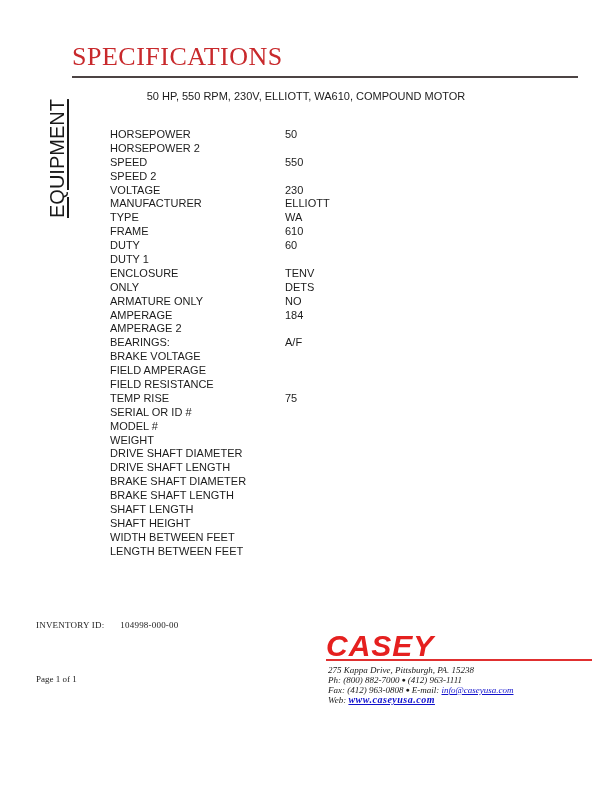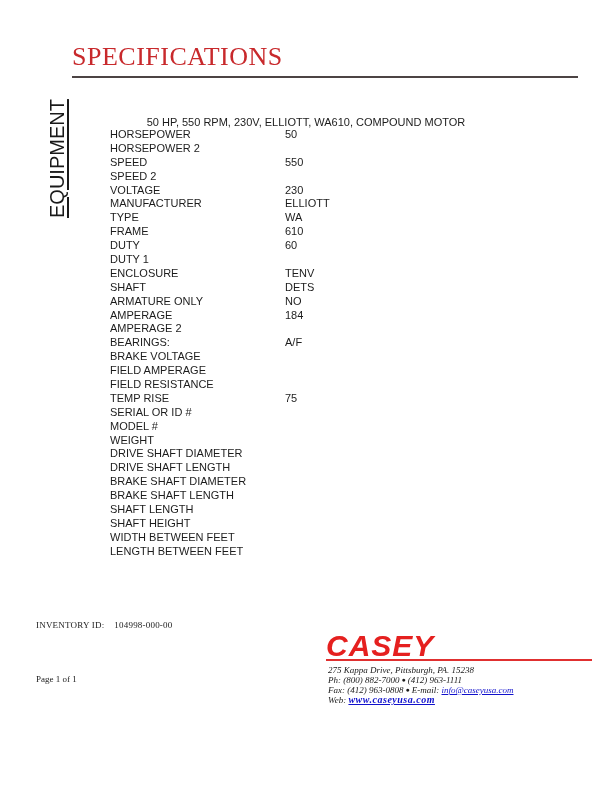--- a/index.html
+++ b/index.html
@@ -16,34 +16,34 @@
     position:absolute;left:72px;top:76px;width:506px;height:2px;background:#4c4444;
   }
   .equipment-label{
     position:absolute;left:46px;top:218px;
     transform:rotate(-90deg);transform-origin:0 0;
     font-family:"Liberation Sans", sans-serif;font-size:20px;color:#1a1a1a;
     text-decoration:underline;text-underline-offset:3px;white-space:nowrap;
   }
   .subtitle{
     position:absolute;left:0;top:90px;width:612px;text-align:center;
-    font-size:11px;color:#1c1c1c;white-space:nowrap;margin-top:26px;
+    font-size:11px;color:#1c1c1c;white-space:nowrap;
   }
   .spec-table{
     position:absolute;left:110px;top:128px;font-size:11px;color:#1c1c1c;
   }
   .spec-row{height:13.9px;line-height:13.9px;white-space:nowrap;}
   .spec-label{display:inline-block;width:175px;}
   .spec-value{display:inline-block;}
   .inventory-line{
     position:absolute;left:36px;top:620px;
     font-family:"Liberation Serif", serif;font-size:9px;color:#222;
     letter-spacing:0.2px;white-space:nowrap;
   }
-  .inventory-value{margin-left:10px;text-align:center;}
+  .inventory-value{margin-left:16px;text-align:center;}
   .page-number{
     position:absolute;left:36px;top:674px;
     font-family:"Liberation Serif", serif;font-size:9px;color:#222;white-space:nowrap;
   }
   .logo-text{
     position:absolute;left:326px;top:631px;
     font-family:"Liberation Sans", sans-serif;font-weight:bold;font-style:italic;
     font-size:30px;line-height:30px;letter-spacing:1px;color:#e5201f;white-space:nowrap;
   }
   .logo-rule{
@@ -73,21 +73,21 @@
     <div class="spec-row"><span class="spec-label">HORSEPOWER 2</span><span class="spec-value"></span></div>
     <div class="spec-row"><span class="spec-label">SPEED</span><span class="spec-value">550</span></div>
     <div class="spec-row"><span class="spec-label">SPEED 2</span><span class="spec-value"></span></div>
     <div class="spec-row"><span class="spec-label">VOLTAGE</span><span class="spec-value">230</span></div>
     <div class="spec-row"><span class="spec-label">MANUFACTURER</span><span class="spec-value">ELLIOTT</span></div>
     <div class="spec-row"><span class="spec-label">TYPE</span><span class="spec-value">WA</span></div>
     <div class="spec-row"><span class="spec-label">FRAME</span><span class="spec-value">610</span></div>
     <div class="spec-row"><span class="spec-label">DUTY</span><span class="spec-value">60</span></div>
     <div class="spec-row"><span class="spec-label">DUTY 1</span><span class="spec-value"></span></div>
     <div class="spec-row"><span class="spec-label">ENCLOSURE</span><span class="spec-value">TENV</span></div>
-    <div class="spec-row"><span class="spec-label">SHAFT</span><span class="spec-value">DETS</span></div>
+    <div class="spec-row"><span class="spec-label">ONLY</span><span class="spec-value">DETS</span></div>
     <div class="spec-row"><span class="spec-label">ARMATURE ONLY</span><span class="spec-value">NO</span></div>
     <div class="spec-row"><span class="spec-label">AMPERAGE</span><span class="spec-value">184</span></div>
     <div class="spec-row"><span class="spec-label">AMPERAGE 2</span><span class="spec-value"></span></div>
     <div class="spec-row"><span class="spec-label">BEARINGS:</span><span class="spec-value">A/F</span></div>
     <div class="spec-row"><span class="spec-label">BRAKE VOLTAGE</span><span class="spec-value"></span></div>
     <div class="spec-row"><span class="spec-label">FIELD AMPERAGE</span><span class="spec-value"></span></div>
     <div class="spec-row"><span class="spec-label">FIELD RESISTANCE</span><span class="spec-value"></span></div>
     <div class="spec-row"><span class="spec-label">TEMP RISE</span><span class="spec-value">75</span></div>
     <div class="spec-row"><span class="spec-label">SERIAL OR ID #</span><span class="spec-value"></span></div>
     <div class="spec-row"><span class="spec-label">MODEL #</span><span class="spec-value"></span></div>

